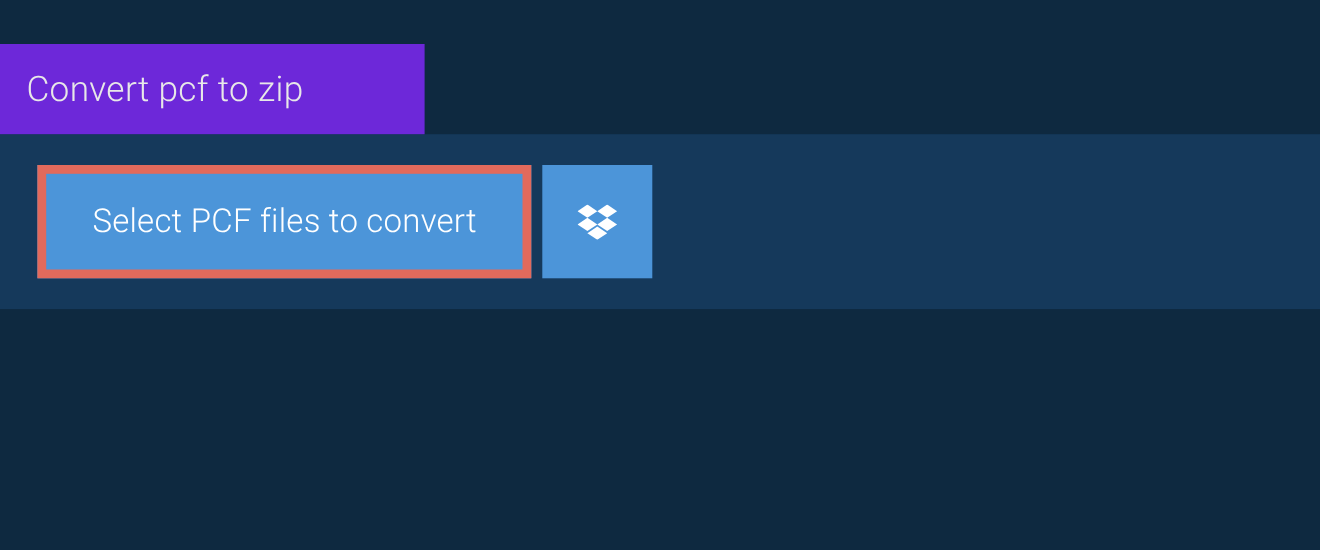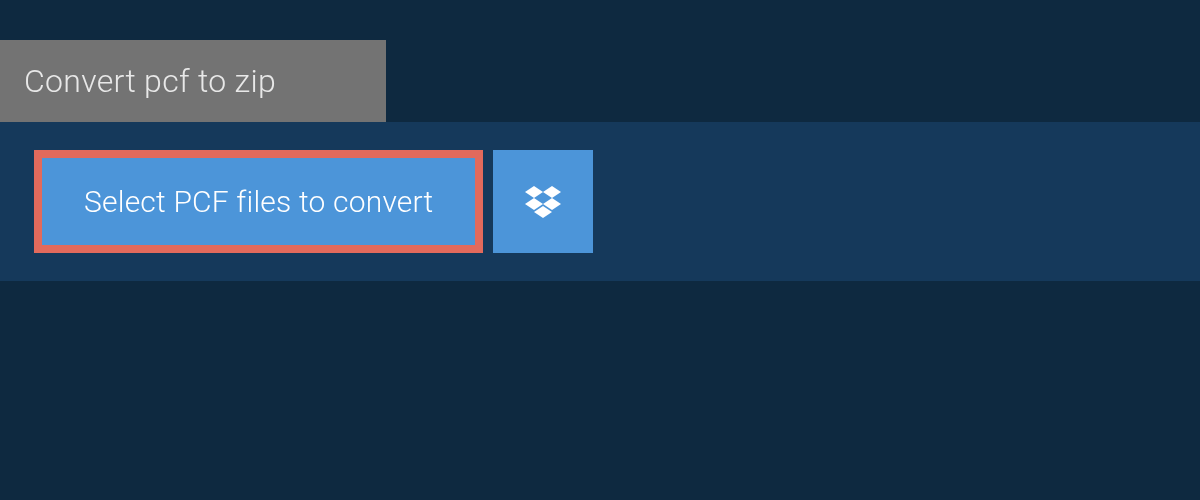--- a/index.html
+++ b/index.html
@@ -8,21 +8,21 @@
       box-sizing: border-box;
     }
     body {
       width: 1200px;
       height: 500px;
       background: #0e2940;
       font-family: -apple-system, BlinkMacSystemFont, "Segoe UI", Roboto, Helvetica, Arial, sans-serif;
       overflow: hidden;
     }
     .tab-header {
-      background: #737373;
+      background: #6d28d9;
       display: inline-block;
       padding: 22px 32px 22px 24px;
       margin-top: 40px;
       margin-left: 0;
       width: 386px;
     }
     .tab-title {
       color: #e8e8e8;
       font-size: 32px;
       font-weight: 300;

